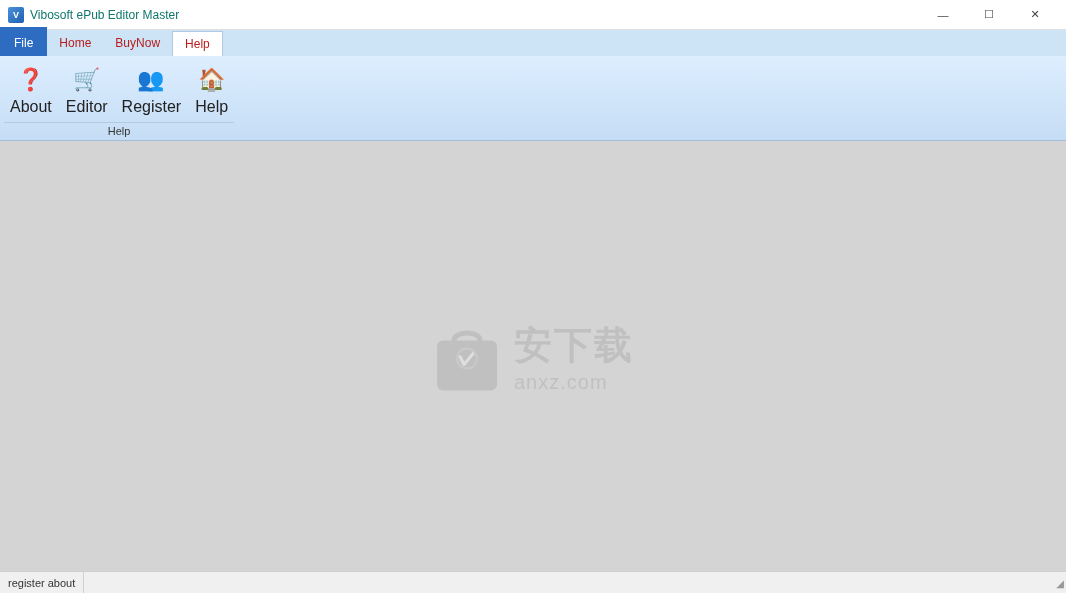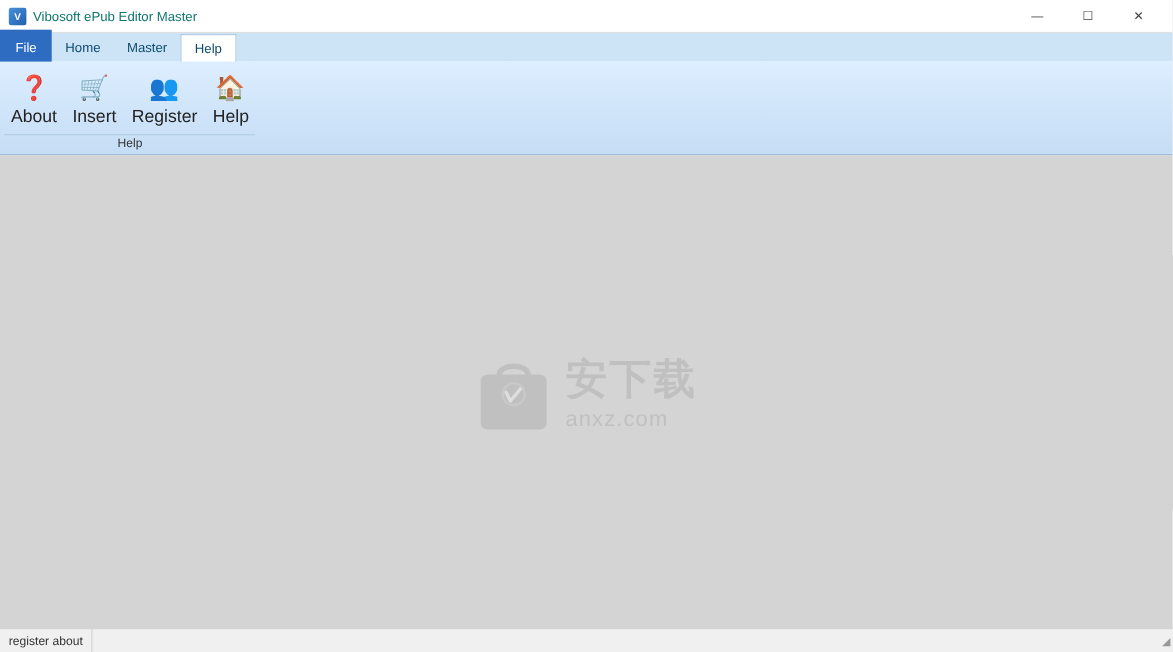--- a/index.html
+++ b/index.html
@@ -68,21 +68,21 @@
       height: 26px;
       background: #cde4f7;
       display: flex;
       align-items: center;
       flex-shrink: 0;
     }
     .menu-item {
       padding: 4px 12px;
       cursor: pointer;
       font-size: 12px;
-      color: #0c4a6e;
+      color: #b91c1c;
       height: 26px;
       display: flex;
       align-items: center;
     }
     .menu-item.active {
       background: #fff;
       border-top: 1px solid #b0c8e0;
       border-left: 1px solid #b0c8e0;
       border-right: 1px solid #b0c8e0;
       border-bottom: 1px solid #fff;
@@ -239,35 +239,35 @@
   <div class="title-bar-controls">
     <button class="title-btn">—</button>
     <button class="title-btn">☐</button>
     <button class="title-btn close">✕</button>
   </div>
 </div>
 
 <div class="menu-bar">
   <div class="menu-item file">File</div>
   <div class="menu-item">Home</div>
-  <div class="menu-item">Master</div>
+  <div class="menu-item">BuyNow</div>
   <div class="menu-item active">Help</div>
 </div>
 
 <div class="ribbon">
   <div class="ribbon-content">
     <div class="ribbon-group">
       <div class="ribbon-buttons">
         <div class="ribbon-btn">
           <div class="ribbon-btn-icon">❓</div>
           <span class="ribbon-btn-label">About</span>
         </div>
         <div class="ribbon-btn">
           <div class="ribbon-btn-icon">🛒</div>
-          <span class="ribbon-btn-label">Insert</span>
+          <span class="ribbon-btn-label">Editor</span>
         </div>
         <div class="ribbon-btn">
           <div class="ribbon-btn-icon">👥</div>
           <span class="ribbon-btn-label">Register</span>
         </div>
         <div class="ribbon-btn">
           <div class="ribbon-btn-icon">🏠</div>
           <span class="ribbon-btn-label">Help</span>
         </div>
       </div>

